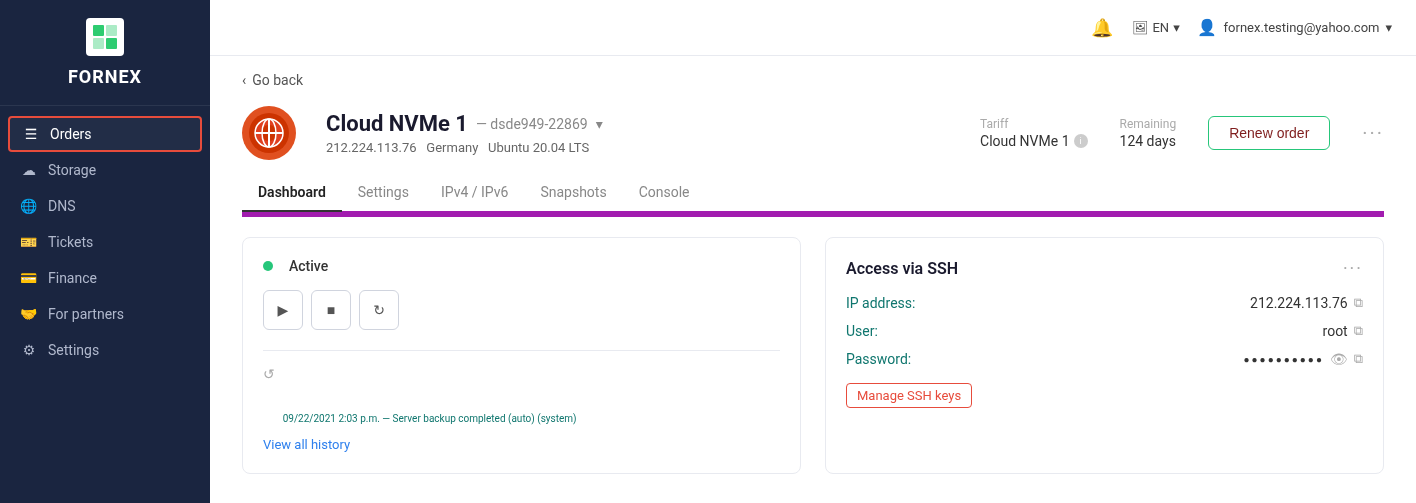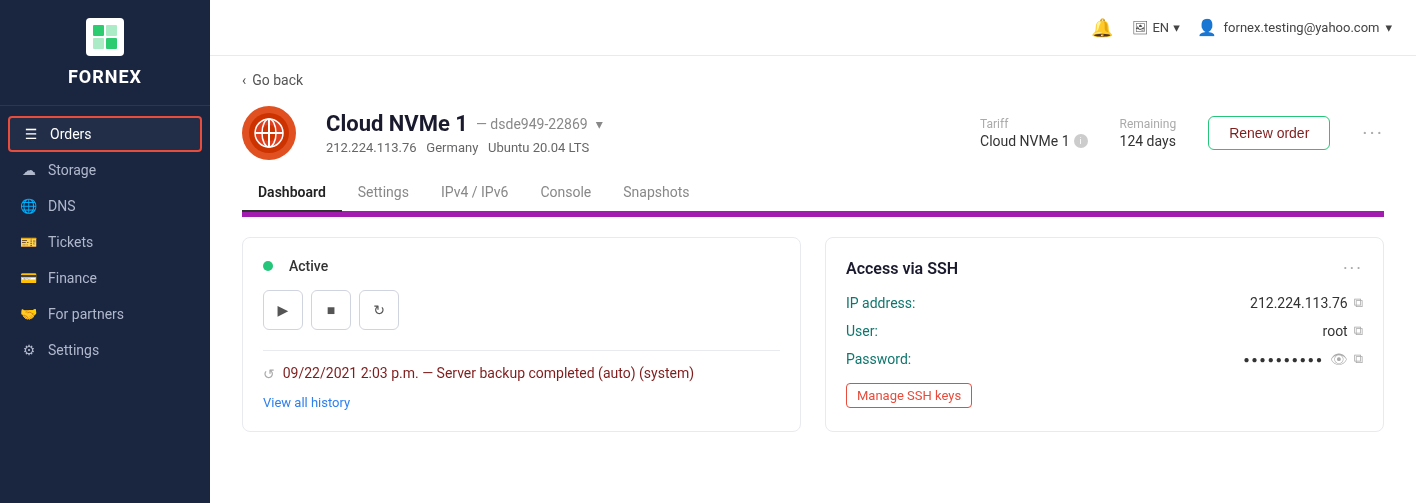--- a/index.html
+++ b/index.html
@@ -240,21 +240,21 @@
 
     .divider { height: 1px; background: #e8eaf0; margin: 8px 0 14px 0; }
 
     .log-row {
       display: flex;
       align-items: flex-start;
       gap: 8px;
       margin-bottom: 10px;
     }
     .log-icon { color: #aaa; font-size: 14px; margin-top: 1px; }
-    .log-text { font-size: 14px; color: #7f1d1d; }
+    .log-text { font-size: 10px; color: #0f766e; margin-top: 48px; }
 
     .view-history {
       font-size: 13px;
       color: #2f80ed;
       cursor: pointer;
       text-decoration: none;
     }
 
     
     .right-panel {
@@ -415,22 +415,22 @@
         </div>
         <button class="renew-btn">Renew order</button>
         <span class="more-btn">···</span>
       </div>
     </div>
 
     <div class="tabs">
       <div class="tab active">Dashboard</div>
       <div class="tab">Settings</div>
       <div class="tab">IPv4 / IPv6</div>
+      <div class="tab">Snapshots</div>
       <div class="tab">Console</div>
-      <div class="tab">Snapshots</div>
     </div>
 
     <div class="two-col">
 
       <div class="left-panel">
         <div class="status-row">
           <div class="status-dot"></div>
           <span class="status-text">Active</span>
         </div>
         <div class="action-btns">

